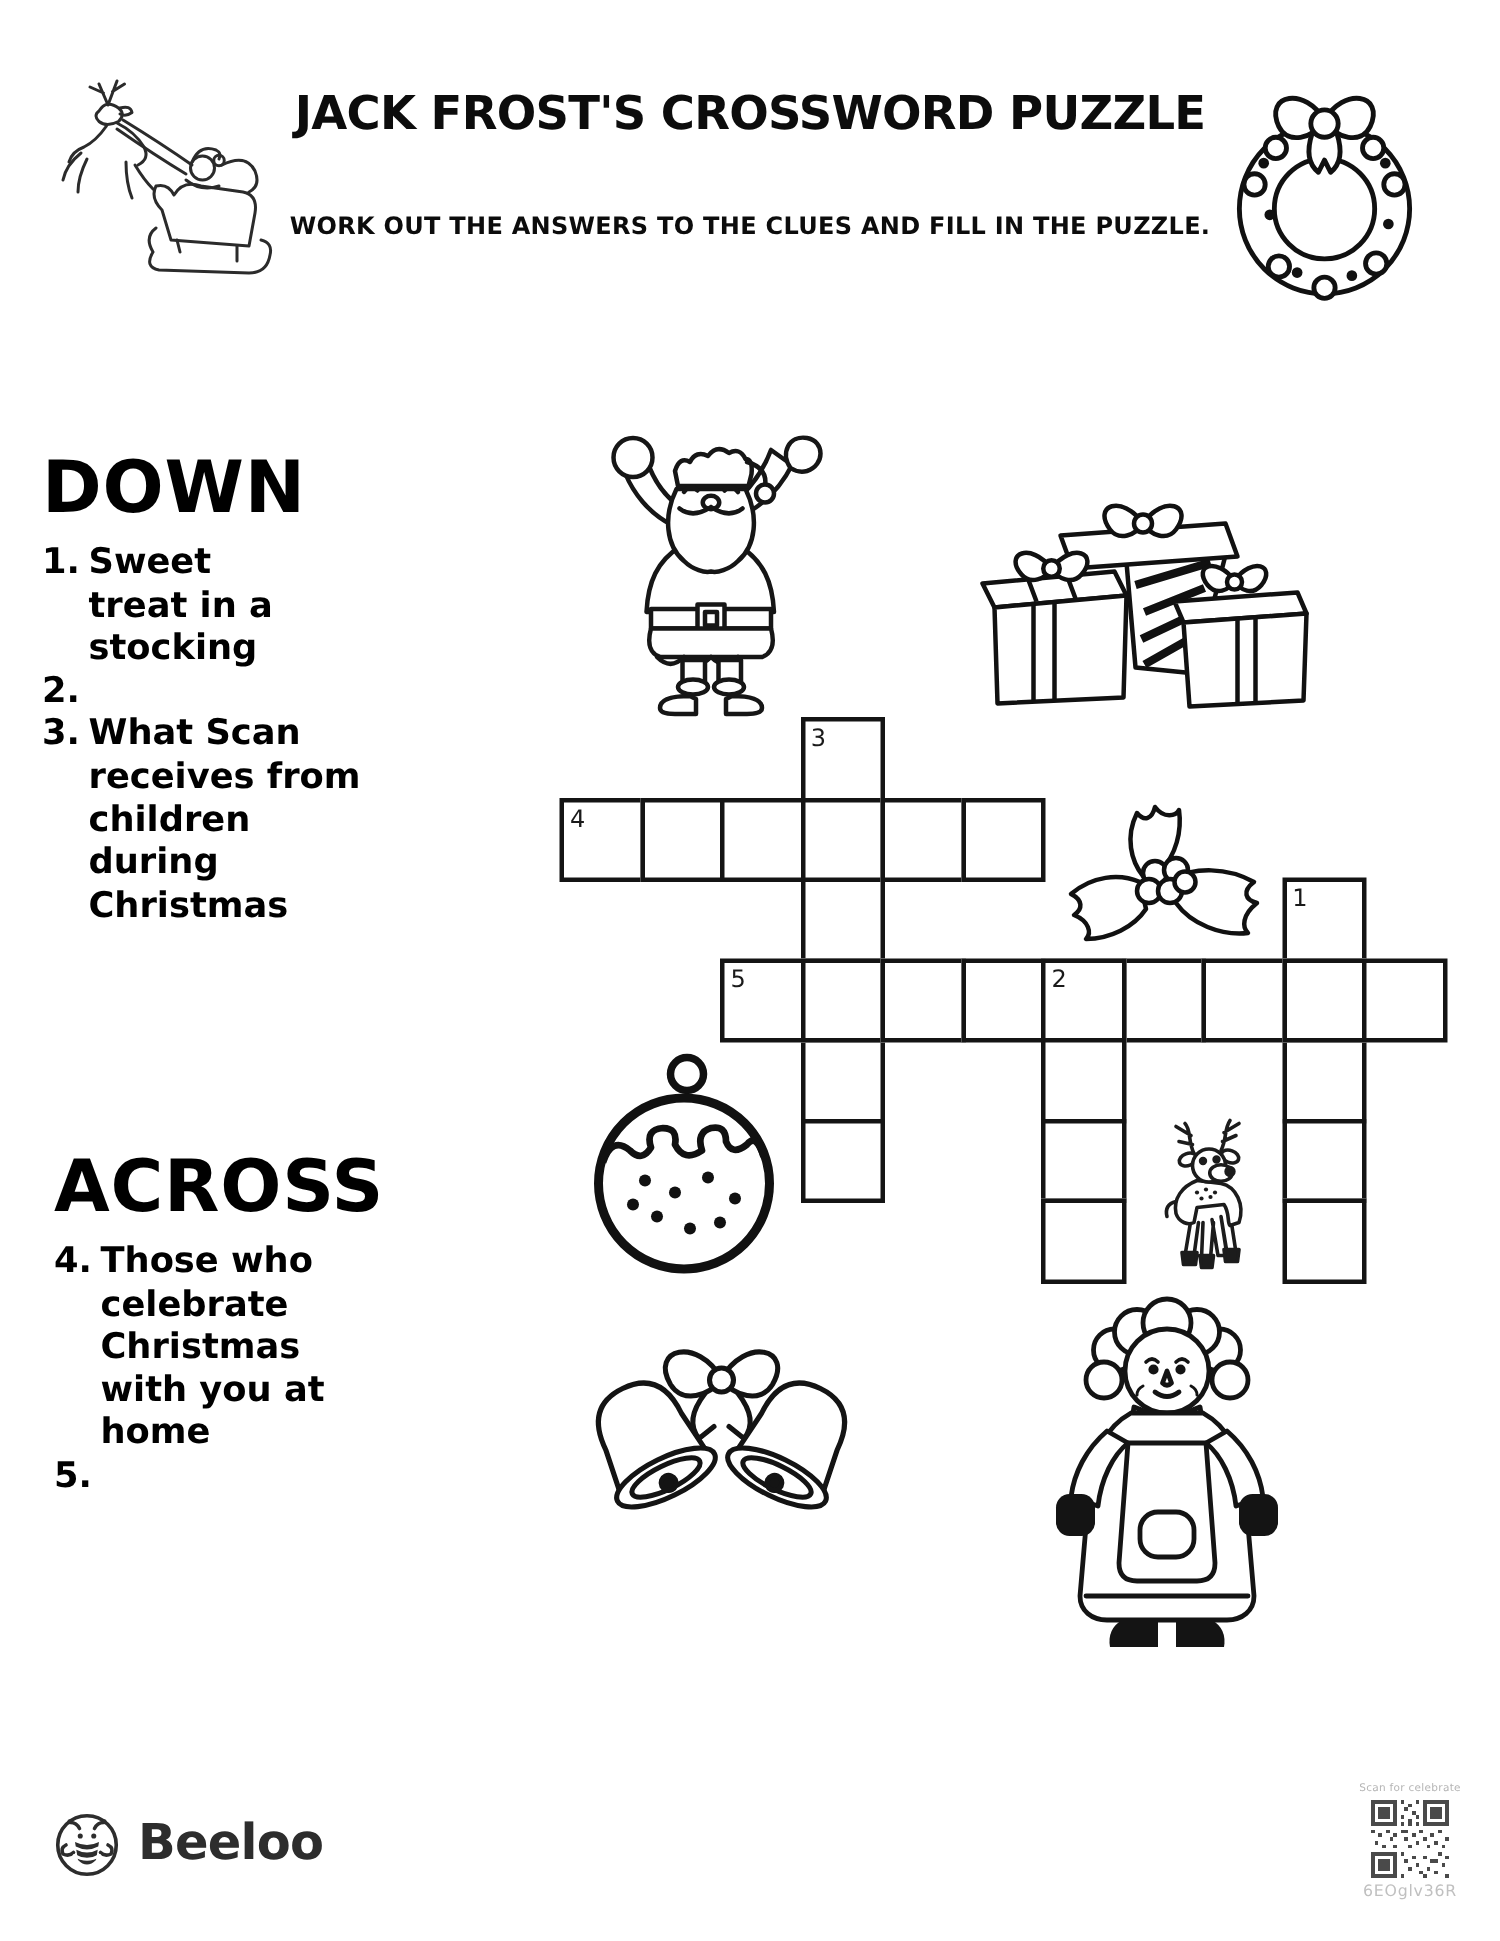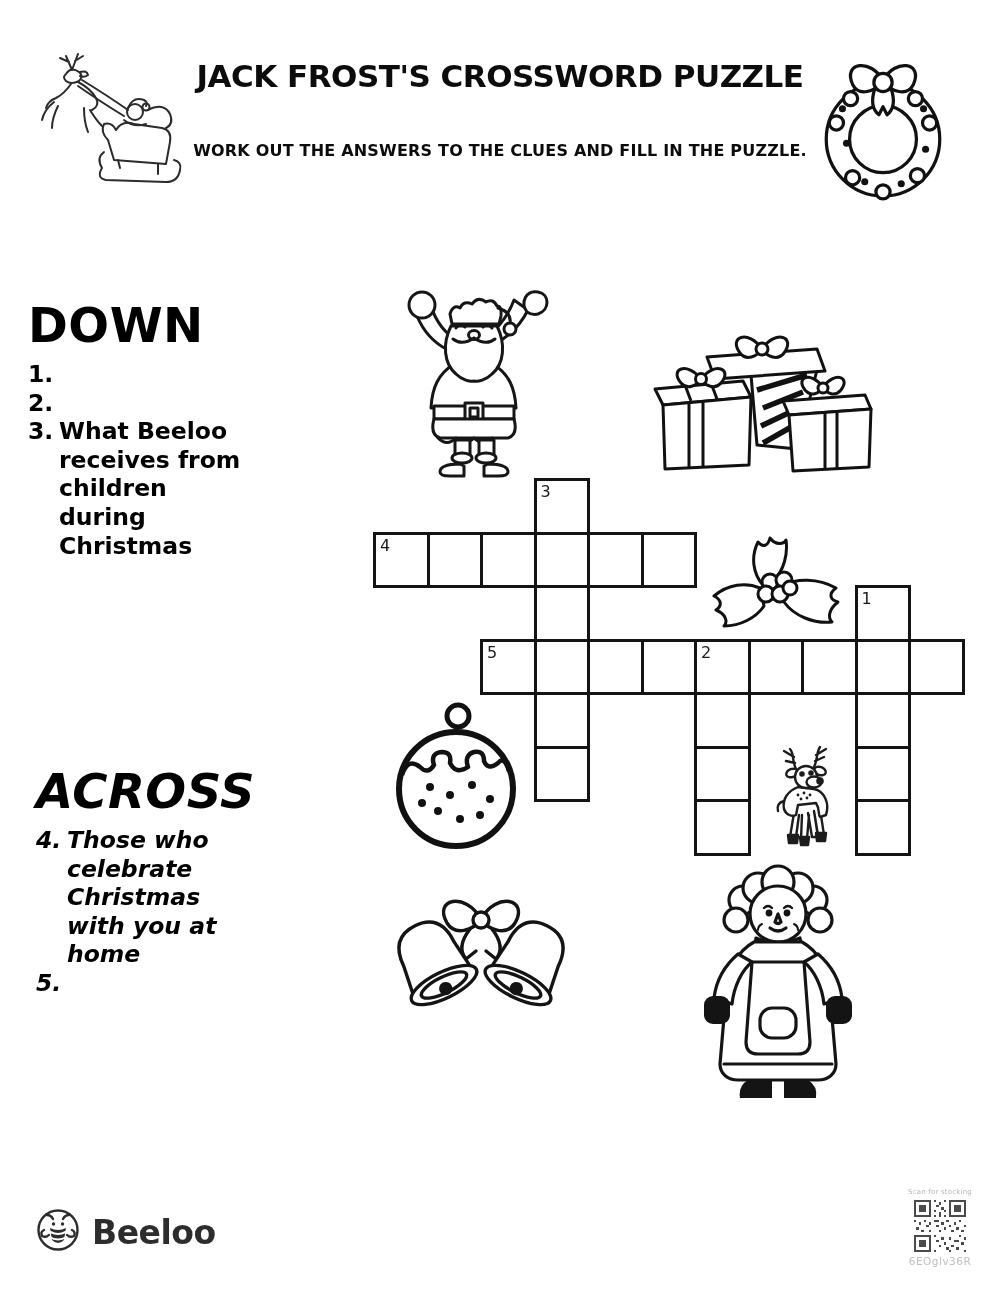--- a/index.html
+++ b/index.html
@@ -20,21 +20,21 @@
   .clue{display:flex;align-items:flex-start;}
   .clue-num{flex:0 0 31px;}
   .clue-text{white-space:pre-line;}
 
   
   .grid{left:373px;top:478px;width:600px;height:385px;}
   .cell{position:absolute;box-sizing:border-box;background:#fff;border:3px solid #141414;}
   .cellnum{position:absolute;left:4px;top:1px;font-size:16px;font-weight:400;color:#1a1a1a;line-height:19px;}
 
   
-  .brand{left:36px;top:1208px;display:flex;align-items:flex-end;gap:12px;}
+  .brand{left:36px;top:1208px;display:flex;align-items:flex-start;gap:12px;}
   .brand-text{font-size:33px;font-weight:800;color:#2d2d2d;letter-spacing:-0.5px;}
   .copyright{left:0;top:1255px;width:1000px;text-align:center;font-size:15px;color:#a6a6a6;font-weight:400;}
   .qrblock{left:908px;top:1188px;width:64px;display:flex;flex-direction:column;align-items:center;}
   .qr-label{font-size:7px;color:#b5b5b5;letter-spacing:0.2px;white-space:nowrap;}
   .qr-svg{margin-top:4px;width:52px;height:52px;}
   .qr-code{margin-top:3px;font-size:10.5px;color:#c0c0c0;letter-spacing:0.5px;}
 
   svg{display:block;}
 </style>
 </head>
@@ -93,36 +93,39 @@
         <circle cx="70" cy="30" r="9"></circle>
       </g>
     </svg>
   </div>
 
   <div class="abs clue-section" style="left:28px;top:300px;">
     <h2 class="clue-head">DOWN</h2>
     <ul class="clue-list">
       <li class="clue">
         <span class="clue-num">1.</span>
+        <span class="clue-text">Sweet
+treat in a
+stocking</span>
       </li>
       <li class="clue">
         <span class="clue-num">2.</span>
       </li>
       <li class="clue">
         <span class="clue-num">3.</span>
-        <span class="clue-text">What Beeloo
+        <span class="clue-text">What Scan
 receives from
 children
 during
 Christmas</span>
       </li>
     </ul>
   </div>
 
-  <div class="abs clue-section" style="left:36px;top:766px;font-style:italic;">
+  <div class="abs clue-section" style="left:36px;top:766px;">
     <h2 class="clue-head">ACROSS</h2>
     <ul class="clue-list">
       <li class="clue">
         <span class="clue-num">4.</span>
         <span class="clue-text">Those who
 celebrate
 Christmas
 with you at
 home</span>
       </li>
@@ -356,21 +359,21 @@
         <path d="M8 22 Q4 24 6 28 Q10 30 13 27 M36 22 Q40 24 38 28 Q34 30 31 27"></path>
         <path d="M14 20 Q22 24 30 20 L28 32 Q22 38 16 32 Z" fill="#2d2d2d" stroke="none"></path>
         <path d="M14.5 24 Q22 28 29.5 24 M13.5 29 Q22 34 30.5 29" stroke="#fff" stroke-width="2"></path>
       </g>
     </svg>
     <span class="brand-text">Beeloo</span>
   </div>
 
 
   <div class="abs qrblock">
-    <span class="qr-label">Scan for stocking</span>
+    <span class="qr-label">Scan for celebrate</span>
     <svg class="qr-svg" viewBox="0 0 21 21" shape-rendering="crispEdges">
       <g fill="#4a4a4a">
         <path d="M0 0h7v7h-7z M1 1h5v5h-5z M2 2h3v3h-3z" fill-rule="evenodd"></path>
         <path d="M14 0h7v7h-7z M15 1h5v5h-5z M16 2h3v3h-3z" fill-rule="evenodd"></path>
         <path d="M0 14h7v7h-7z M1 15h5v5h-5z M2 16h3v3h-3z" fill-rule="evenodd"></path>
         <rect x="8" y="0" width="1" height="1"></rect>
           <rect x="10" y="1" width="1" height="1"></rect>
         <rect x="12" y="0" width="1" height="1"></rect>
           <rect x="9" y="2" width="1" height="1"></rect>
         <rect x="11" y="3" width="1" height="1"></rect>

